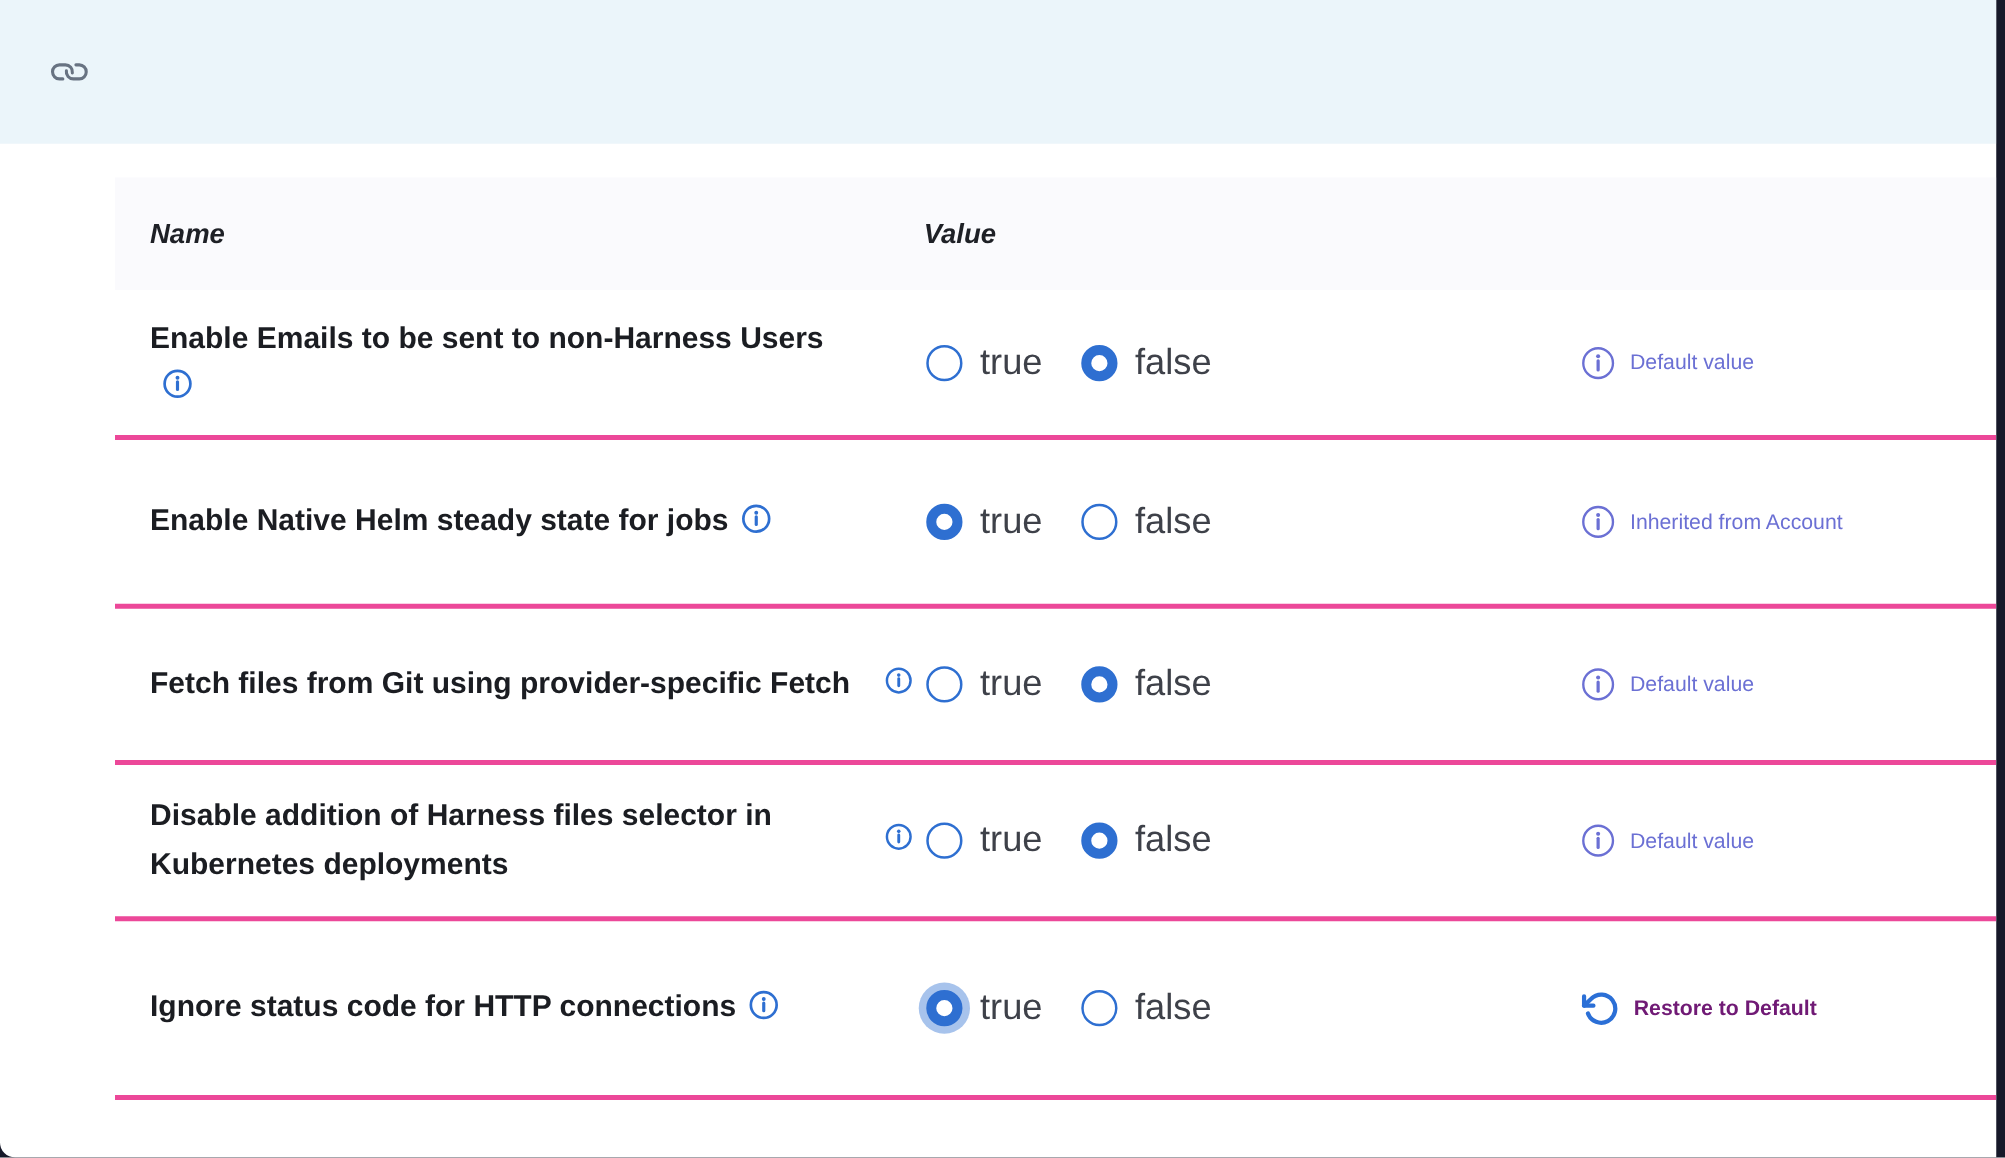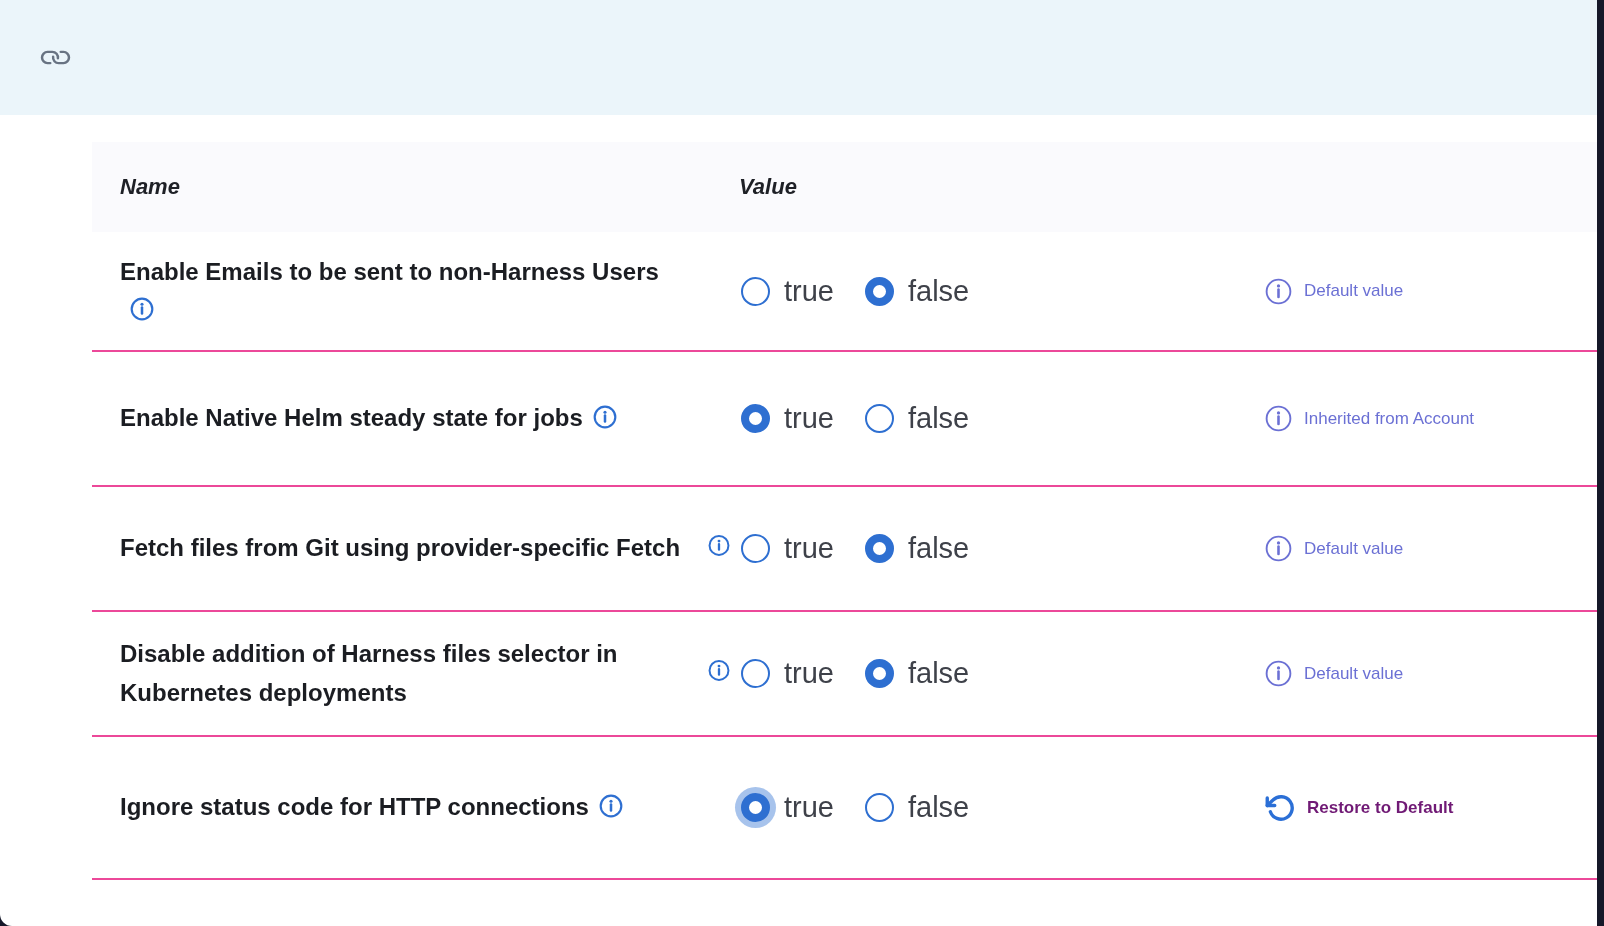--- a/index.html
+++ b/index.html
@@ -58,21 +58,21 @@
     color: #1e2026;
     font-style: italic;
   }
   .thead .th-value { padding-left: 34px; }
 
   .row {
     display: grid;
     grid-template-columns: 585px 560px 1fr;
     align-items: center;
     padding-left: 28px;
-    border-bottom: 2px solid #ec4899;
+    border-bottom: 4px solid #ec4899;
   }
   #rows .row:nth-child(1) { min-height: 120px; }
   #rows .row:nth-child(2) { min-height: 135px; }
   #rows .row:nth-child(3) { min-height: 125px; }
   #rows .row:nth-child(4) { min-height: 125px; }
   #rows .row:nth-child(5) { min-height: 143px; }
 
   
   .col-name { font-size: 24px; font-weight: 700; line-height: 1.6; color: #1b1d22; padding-right: 20px; }
   .iinfo {

